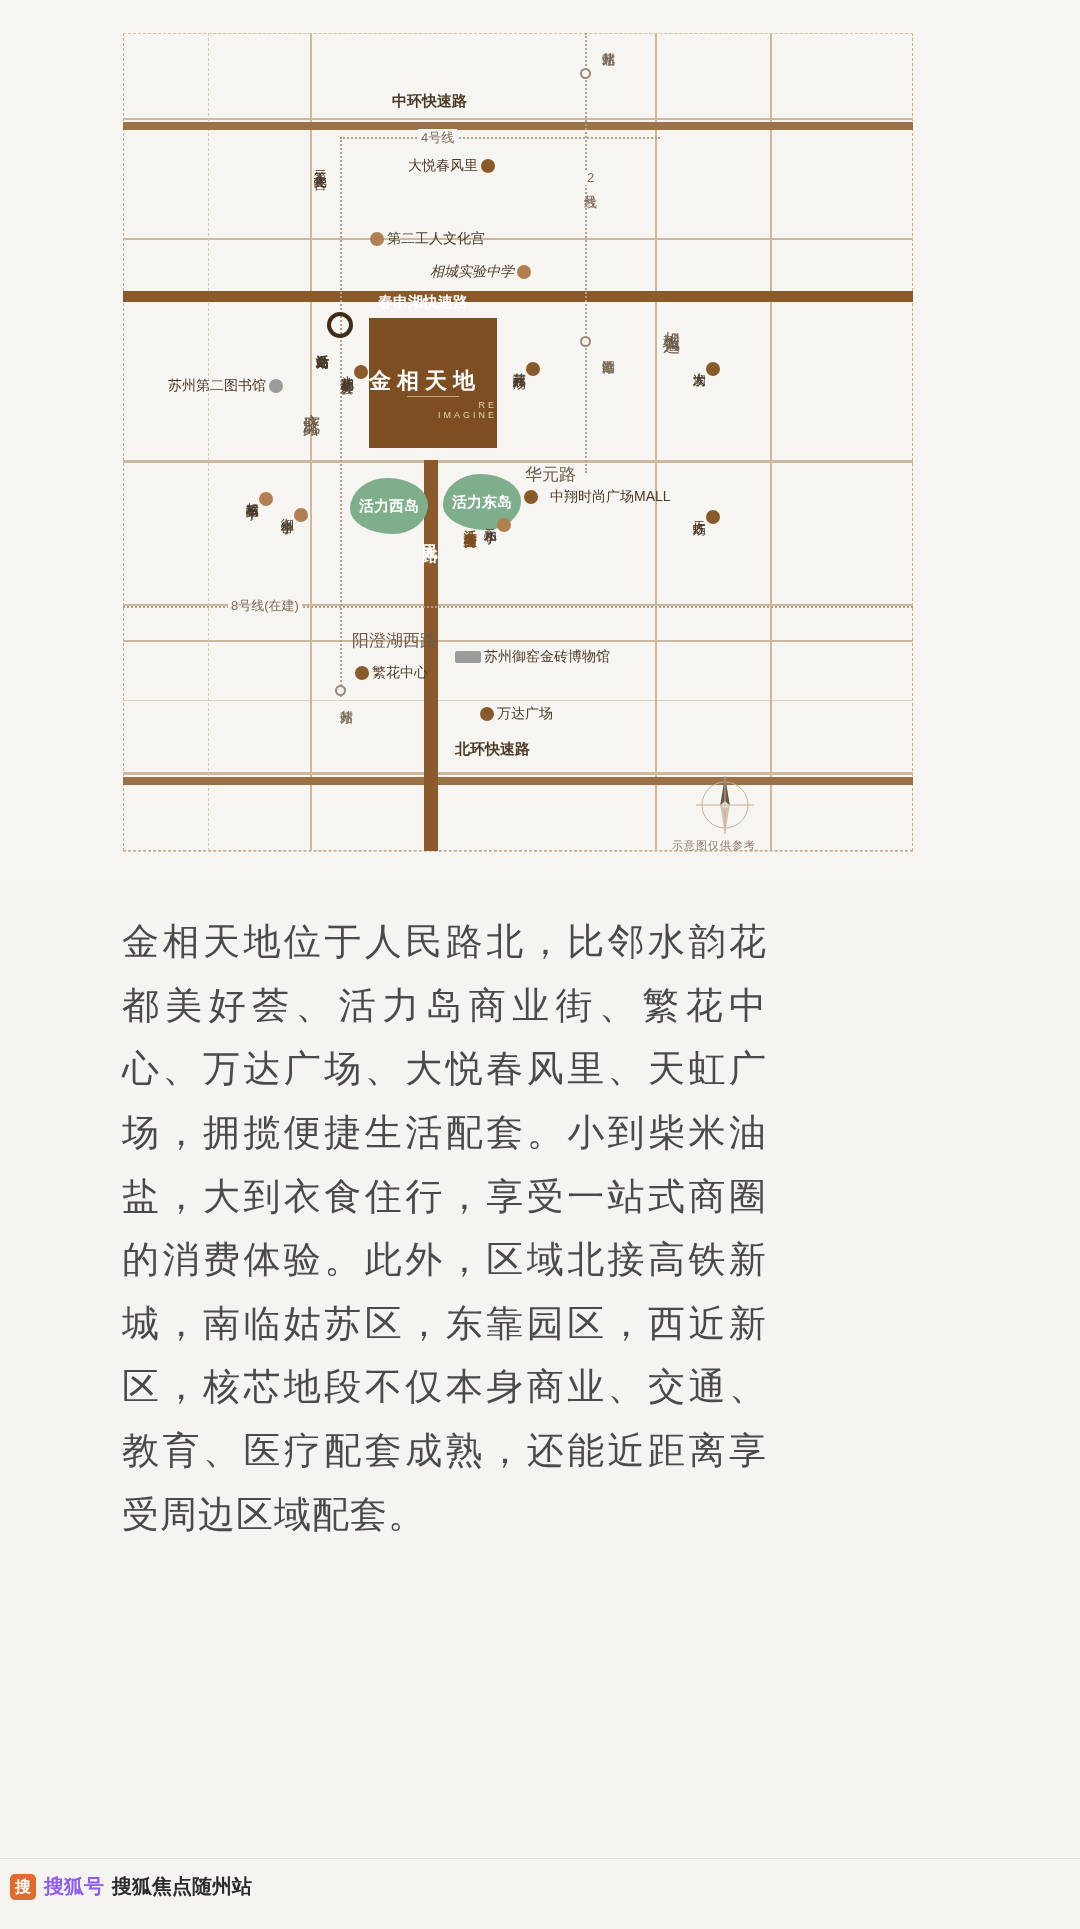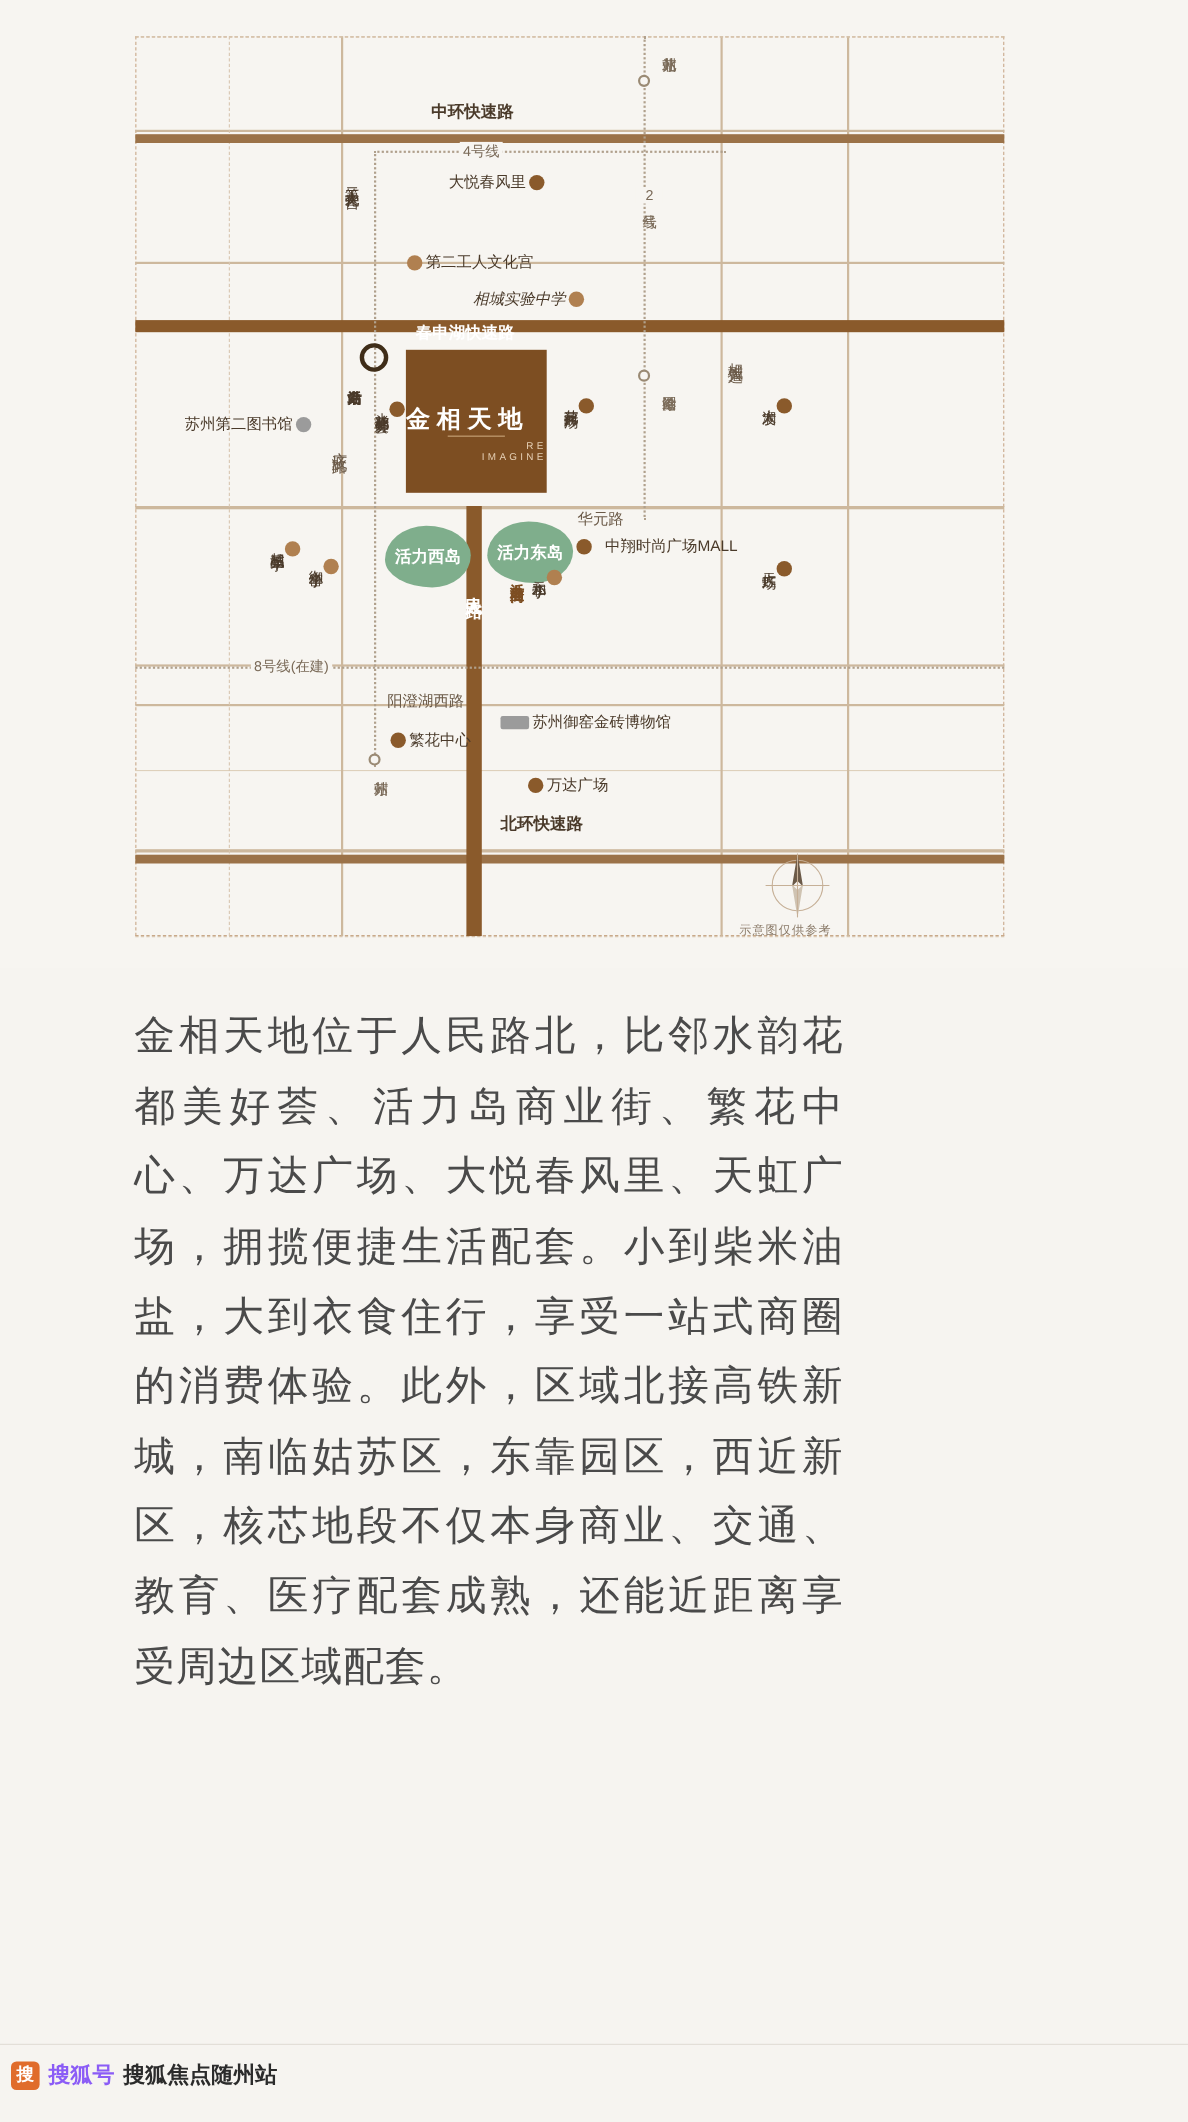--- a/index.html
+++ b/index.html
@@ -27,21 +27,21 @@
   .road-line-v{position:absolute;width:2px;background:#cdb89d;top:33px;height:818px;}
   
   .road-major-h{position:absolute;height:11px;background:#8a5a2b;left:123px;width:790px;}
   .road-major-v{position:absolute;width:14px;background:#8a5a2b;}
   .road-label{
     position:absolute;font-size:15px;color:#4a3a2a;font-weight:bold;
     white-space:nowrap;background:transparent;
   }
   .road-label.on-brown{color:#fff;}
   .road-label.vert{writing-mode:vertical-rl;text-orientation:upright;letter-spacing:2px;}
-  .road-label.thin{font-weight:normal;color:#6b5a48;font-size:14px;}
+  .road-label.thin{font-weight:normal;color:#6b5a48;font-size:17px;}
   
   .metro-line{position:absolute;border-top:2px dotted #b0a08c;}
   .metro-line-v{position:absolute;border-left:2px dotted #b0a08c;}
   .metro-label{position:absolute;font-size:13px;color:#7a6a58;white-space:nowrap;background:#f7f5f1;padding:0 3px;}
   .metro-label.vert{writing-mode:vertical-rl;text-orientation:upright;}
   .station-dot{
     position:absolute;width:11px;height:11px;border-radius:50%;
     border:2px solid #9a8a74;background:#f7f5f1;box-sizing:border-box;
   }
   .station-ring{

